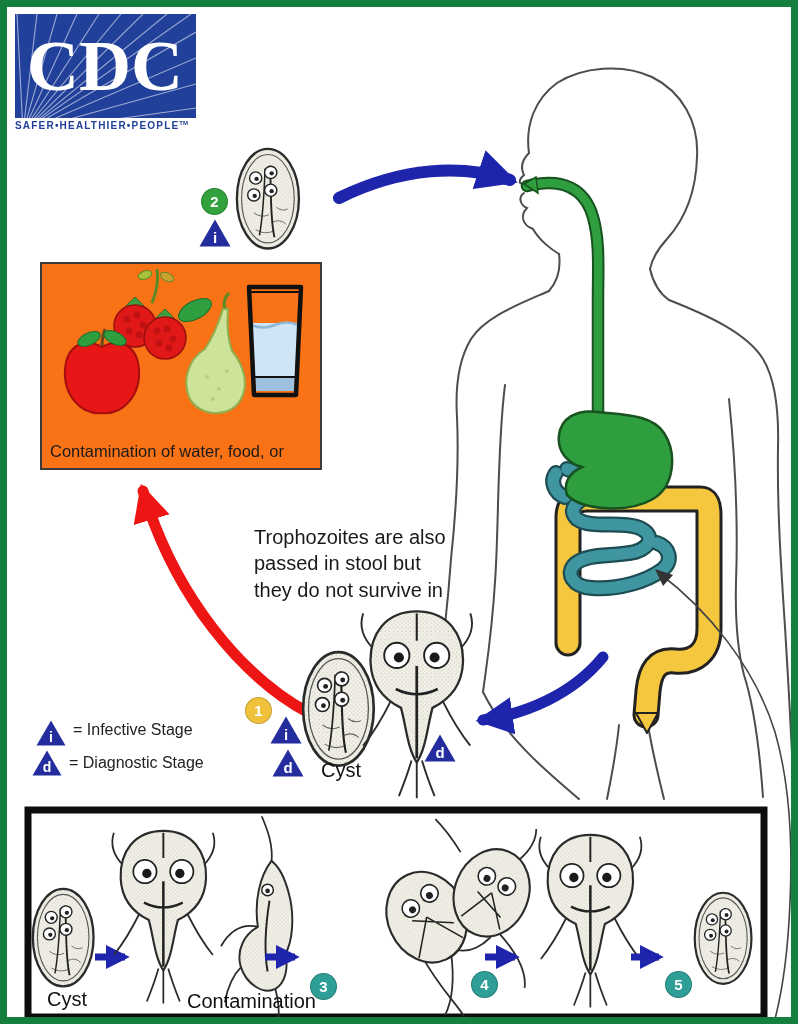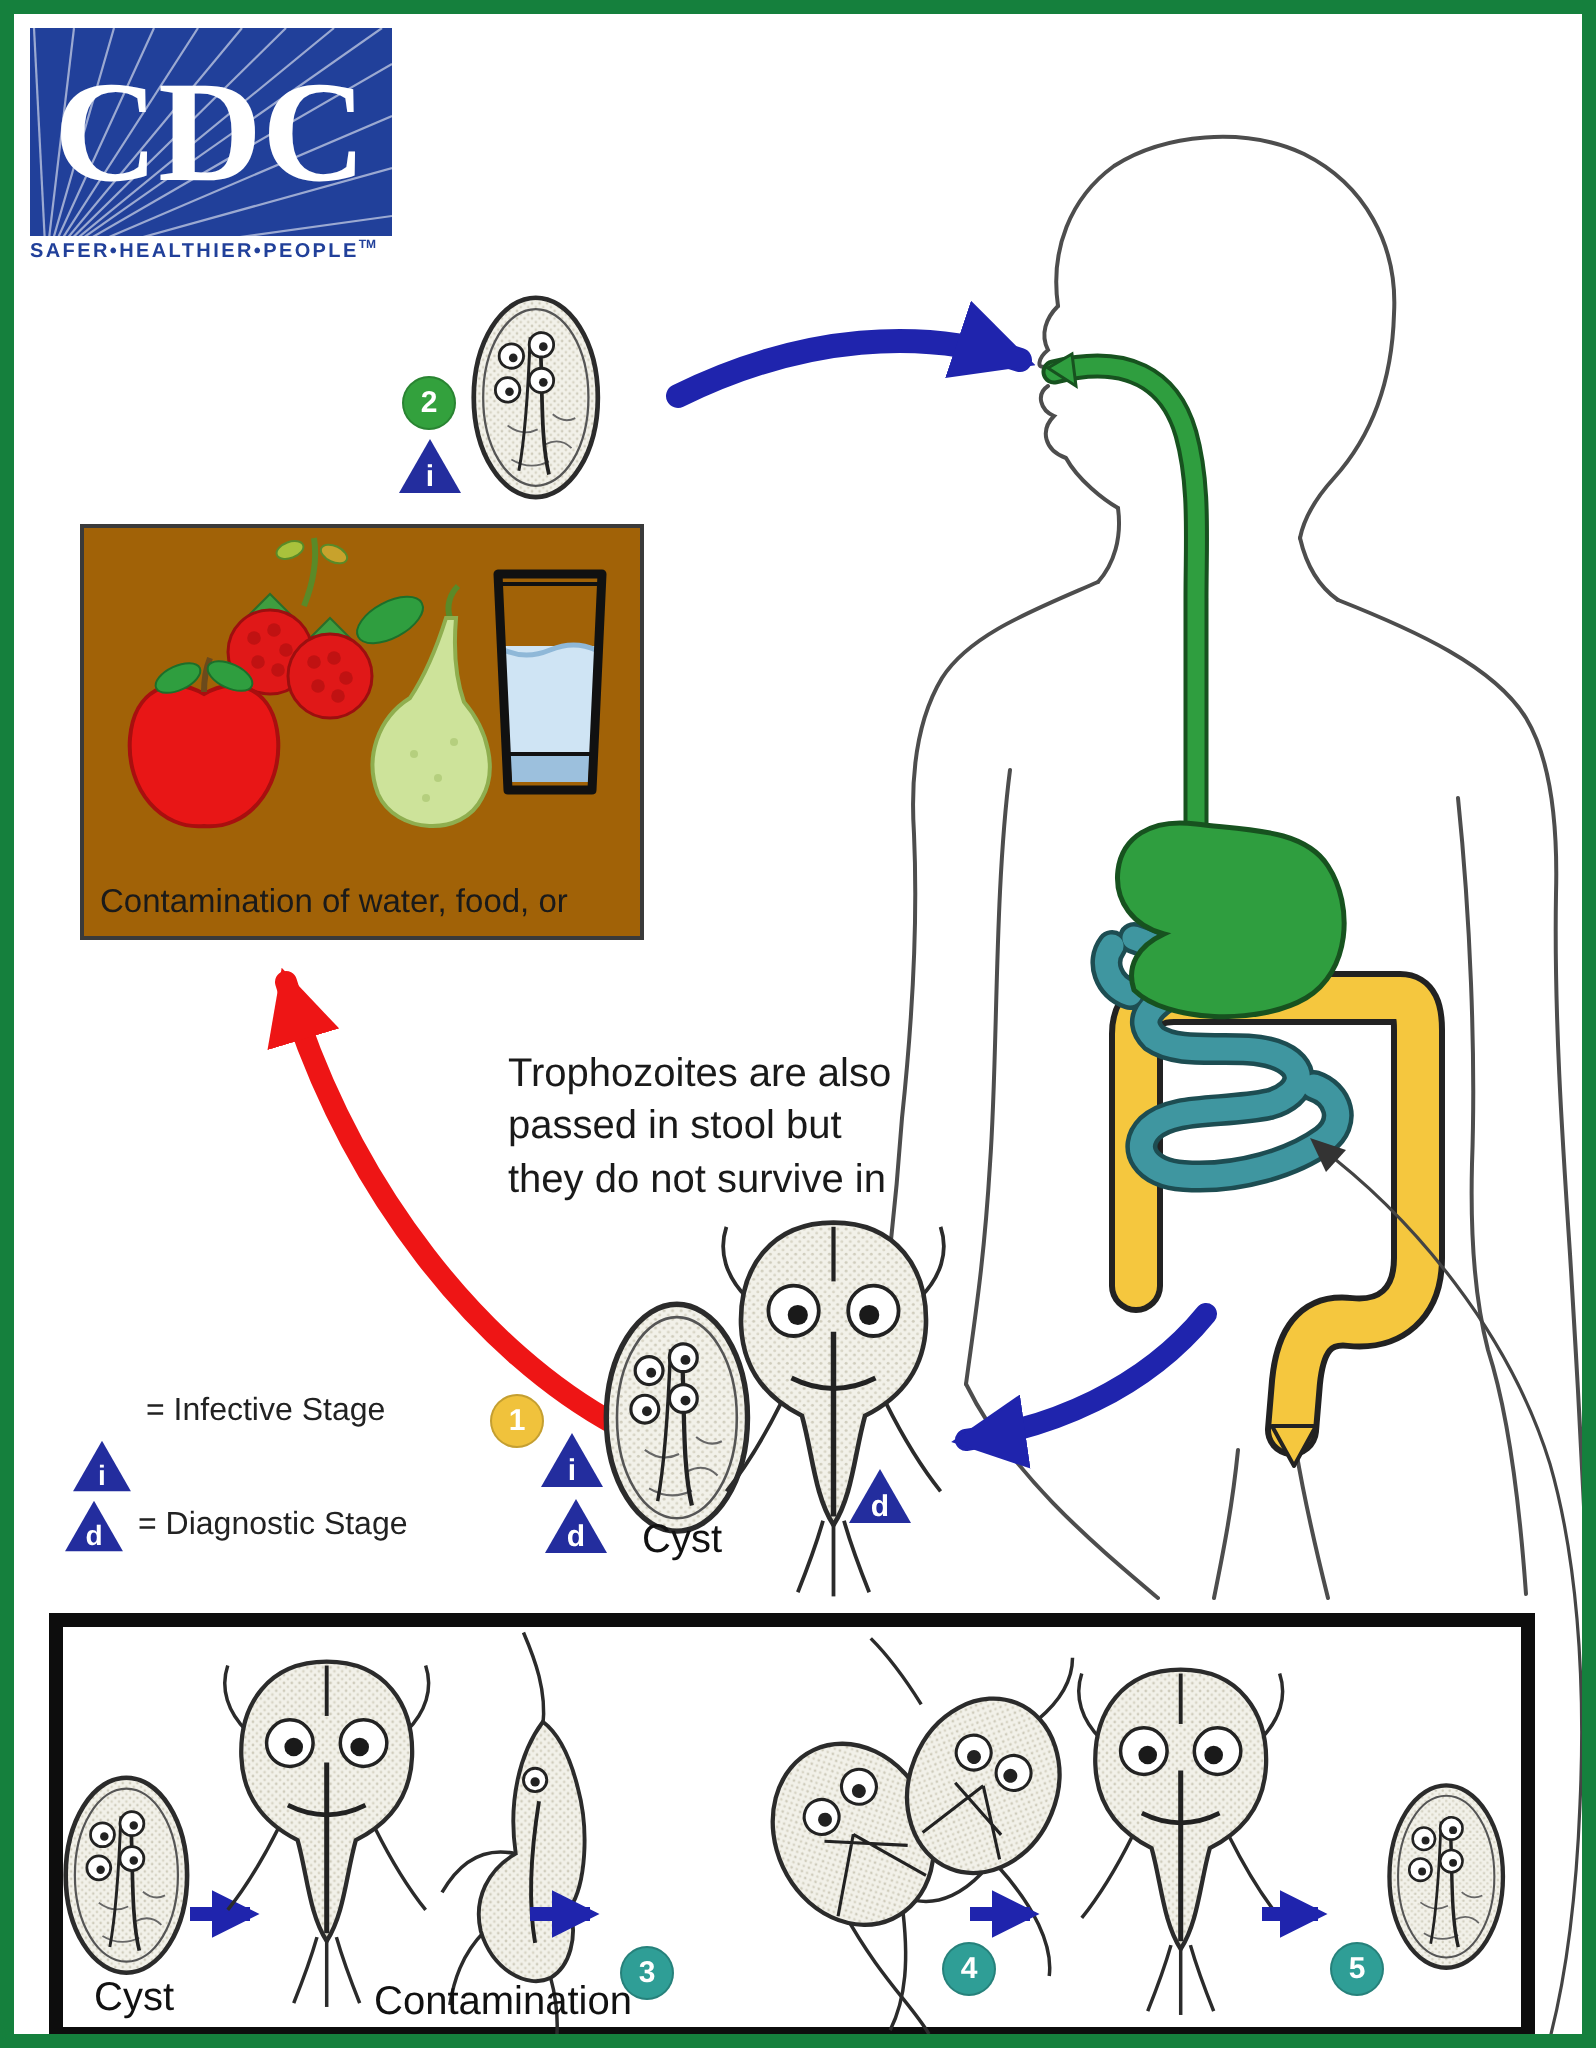--- a/index.html
+++ b/index.html
@@ -11,21 +11,21 @@
   .abs{position:absolute;}
   
   #cdc-box{left:8px;top:7px;width:181px;height:104px;z-index:2;}
   #cdc-tagline{
     left:8px;top:113px;width:190px;z-index:2;
     font-size:10px;font-weight:bold;letter-spacing:1.2px;color:#21409a;white-space:nowrap;
   }
   #cdc-tagline sup{font-size:6px;letter-spacing:0;}
   
   #contam-box{
-    left:33px;top:255px;width:282px;height:208px;background:#a16207;
+    left:33px;top:255px;width:282px;height:208px;background:#f97316;
     border:2px solid #3a3a3a;box-sizing:border-box;z-index:1;
   }
   #contam-caption{
     position:absolute;left:8px;bottom:6px;width:266px;
     font-size:16.5px;line-height:1.35;color:#1a1a1a;
   }
   #stool-note{left:247px;top:517px;width:225px;font-size:20px;line-height:1.32;z-index:10;}
   #stool-note span{display:block;}
   .label{font-size:20px;color:#111;z-index:10;}
   
@@ -322,21 +322,21 @@
   </svg>
   <svg class="abs tri" style="left:416px;top:726px;" width="34" height="30" viewBox="0 0 34 30">
     <polygon points="17,1.5 32.5,28.5 1.5,28.5" fill="#232d9e"></polygon>
     <text x="17" y="25" text-anchor="middle" font-size="15" font-weight="bold" fill="#fff">d</text>
   </svg>
 
   <svg class="abs tri" style="left:28px;top:712px;" width="32" height="28" viewBox="0 0 34 30">
     <polygon points="17,1.5 32.5,28.5 1.5,28.5" fill="#232d9e"></polygon>
     <text x="17" y="25" text-anchor="middle" font-size="15" font-weight="bold" fill="#fff">i</text>
   </svg>
-  <div class="abs legend-text" style="left:66px;top:690px;text-align:center;">= Infective Stage</div>
+  <div class="abs legend-text" style="left:66px;top:714px;text-align:center;">= Infective Stage</div>
   <svg class="abs tri" style="left:24px;top:742px;" width="32" height="28" viewBox="0 0 34 30">
     <polygon points="17,1.5 32.5,28.5 1.5,28.5" fill="#232d9e"></polygon>
     <text x="17" y="25" text-anchor="middle" font-size="15" font-weight="bold" fill="#fff">d</text>
   </svg>
   <div class="abs legend-text" style="left:62px;top:747px;">= Diagnostic Stage</div>
 
   <div class="abs label" style="left:314px;top:752px;">Cyst</div>
   <div class="abs label" style="left:40px;top:981px;">Cyst</div>
   <div class="abs label" style="left:180px;top:983px;">Contamination</div>
 

